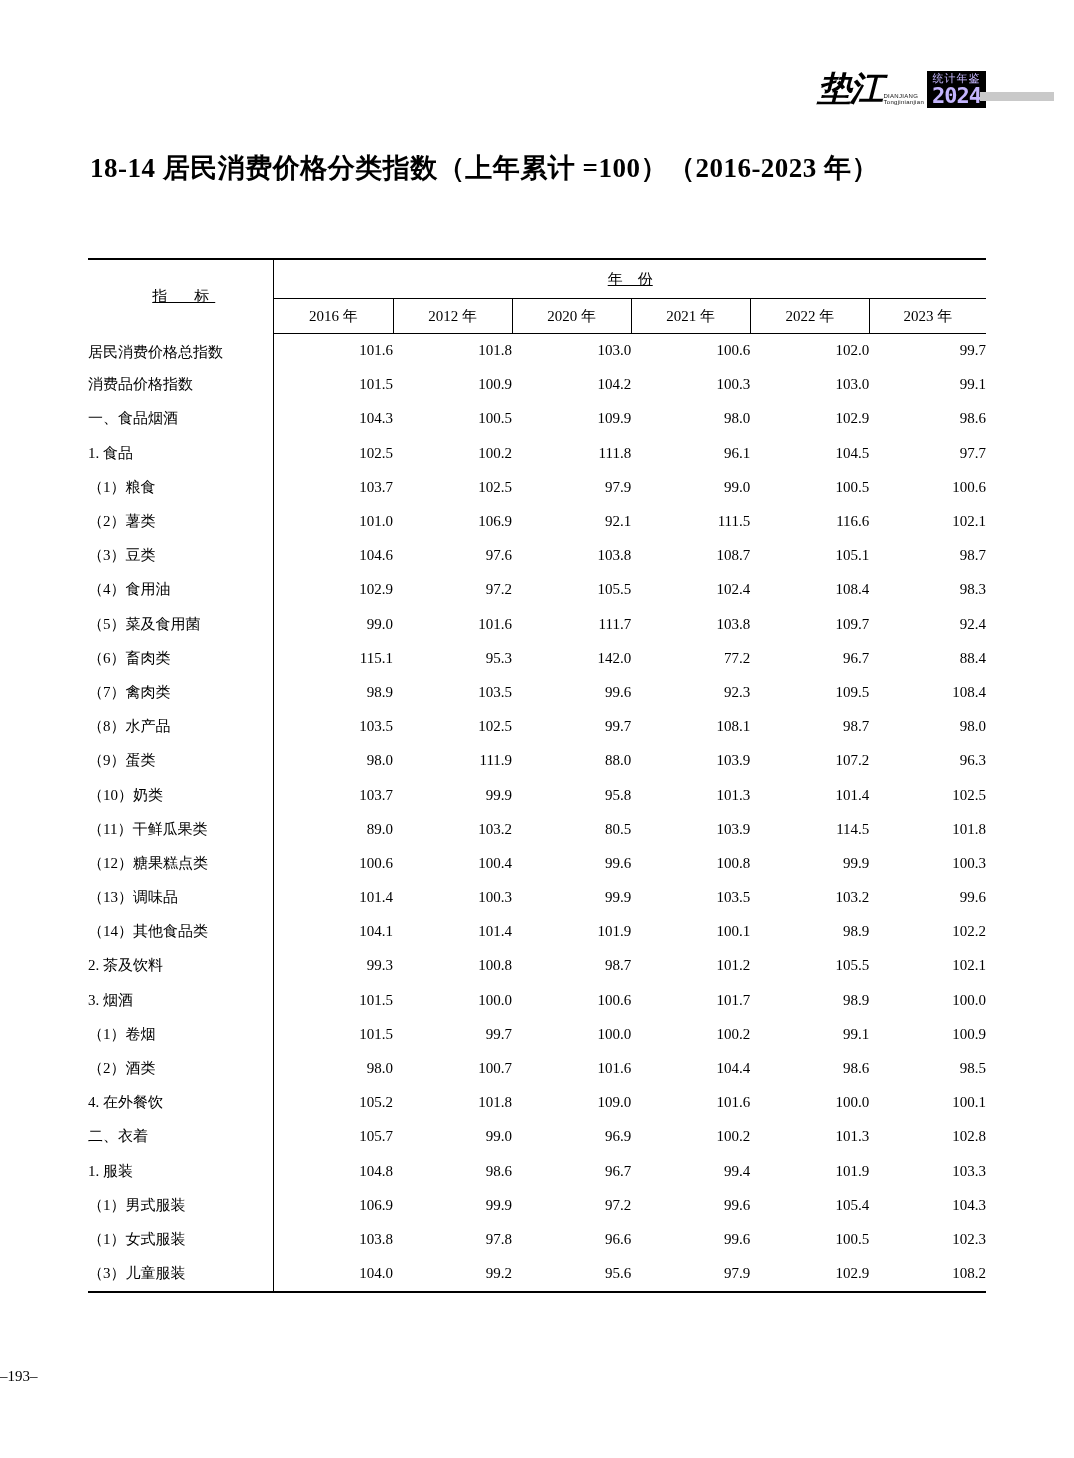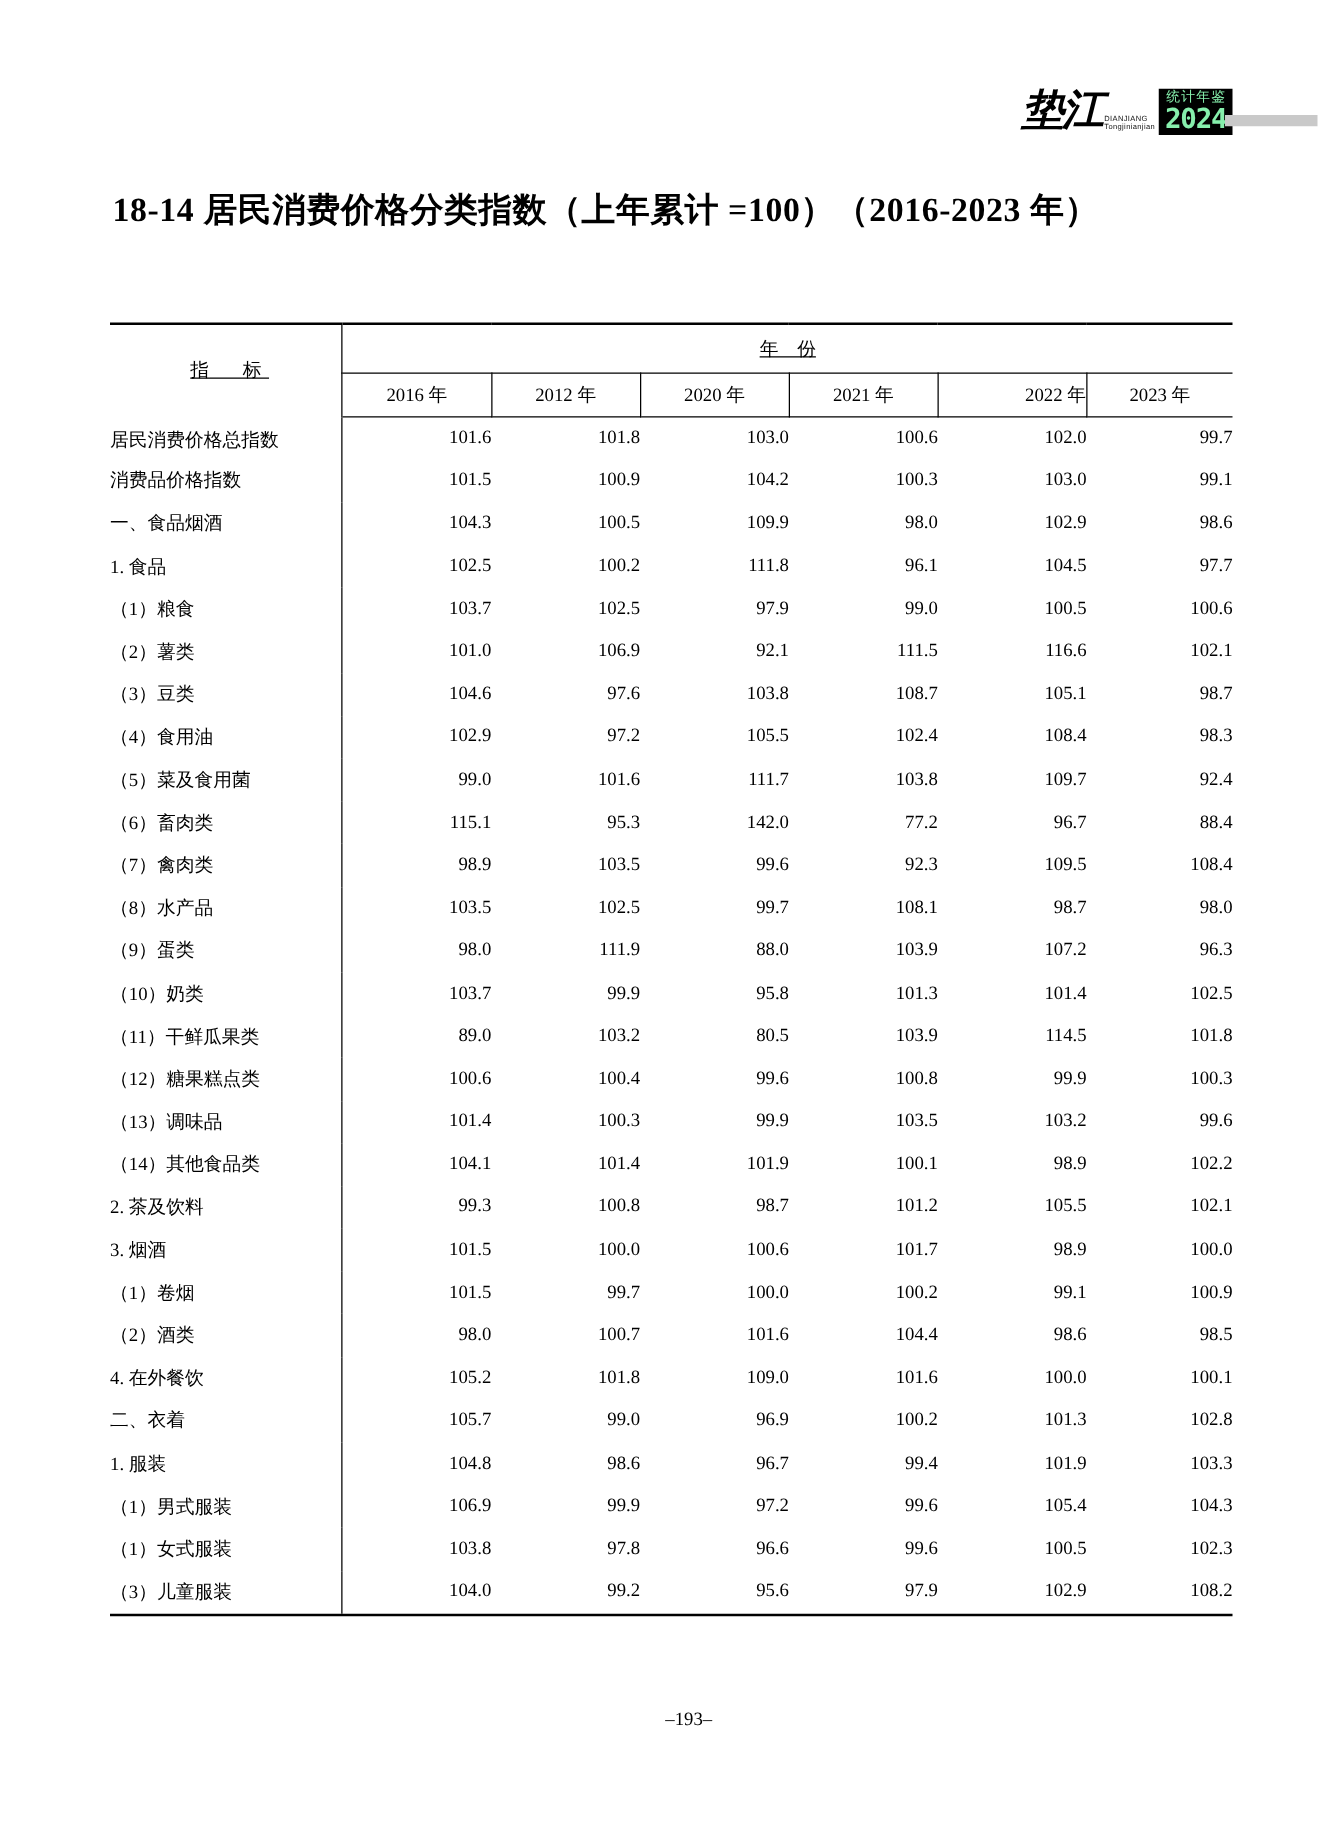--- a/index.html
+++ b/index.html
@@ -39,23 +39,23 @@
     font-family: "Liberation Sans", sans-serif;
     font-size: 6px;
     letter-spacing: .3px;
     line-height: 1.1;
     padding: 0 3px 2px 2px;
     text-align: left;
     color: #111;
   }
   .logo-box {
     background: #000;
-    color: #86efac;
+    color: #c4b5fd;
     padding: 2px 5px 1px 5px;
-    text-align: right;
+    text-align: center;
     line-height: 1;
   }
   .logo-box .t1 {
     font-family: "Liberation Sans", sans-serif;
     font-size: 11px;
     letter-spacing: 1px;
     display: block;
     margin-bottom: 1px;
   }
   .logo-box .t2 {
@@ -154,23 +154,22 @@
   .lvl0 { padding-left: 6px; }
   .lvl1 { padding-left: 14px; }
   .lvl2 { padding-left: 26px; }
 
   
   .page-number {
     position: absolute;
     top: 1368px;
     left: 0;
     width: 1030px;
-    text-align: center;
-    font-size: 15px;
-    margin-left: 36px;
+    text-align: left;
+    font-size: 15px;
   }
 </style>
 </head>
 <body>
 
 <div class="logo-block">
   <span class="logo-cn">垫江</span>
   <span class="logo-pinyin">
     <span>DIANJIANG</span><br>
     <span>Tongjinianjian</span>
@@ -189,21 +188,21 @@
     <thead>
       <tr class="head1">
         <th class="ind" rowspan="2" style="width:186px;margin-top:24px;">指　标</th>
         <th colspan="6">年　份</th>
       </tr>
       <tr class="head2">
         <th class="sep" style="width:119px;">2016 年</th>
         <th class="sep" style="width:119px;">2012 年</th>
         <th class="sep" style="width:119px;">2020 年</th>
         <th class="sep" style="width:119px;">2021 年</th>
-        <th class="sep" style="width:119px;text-align:right;">2022 年</th>
+        <th class="sep" style="width:119px;">2022 年</th>
         <th style="width:117px;">2023 年</th>
       </tr>
     </thead>
     <tbody id="cpi-body">
         <tr>
           <td class="ind lvl0" style="padding-top: 4px;">居民消费价格总指数</td>
           <td class="val">101.6</td>
           <td class="val">101.8</td>
           <td class="val">103.0</td>
           <td class="val">100.6</td>

